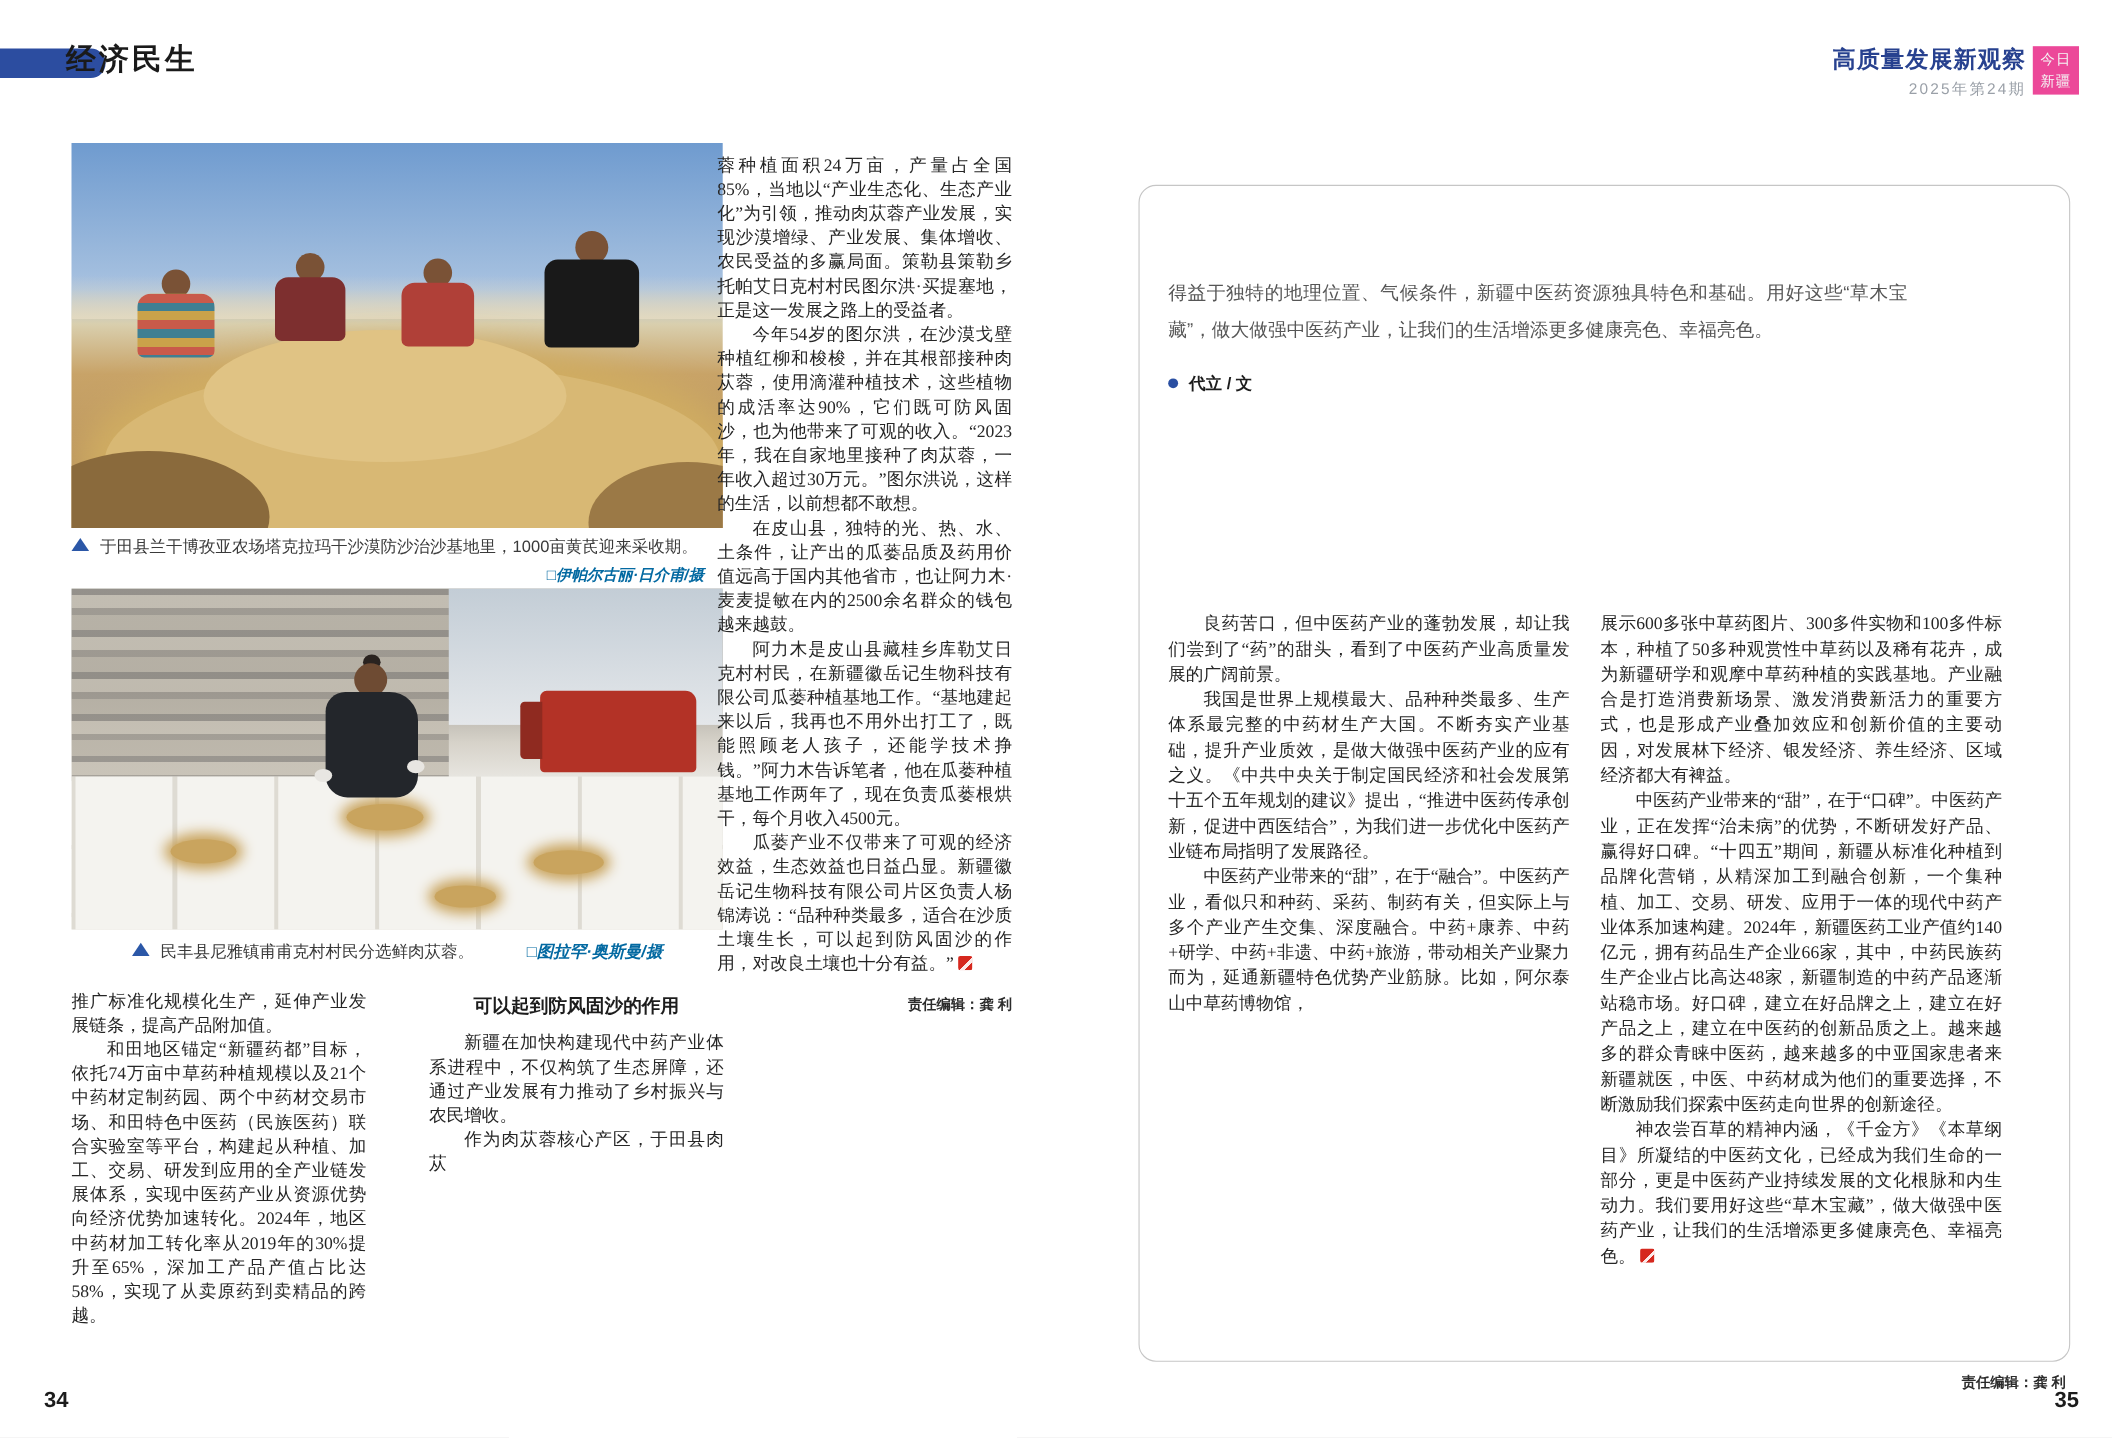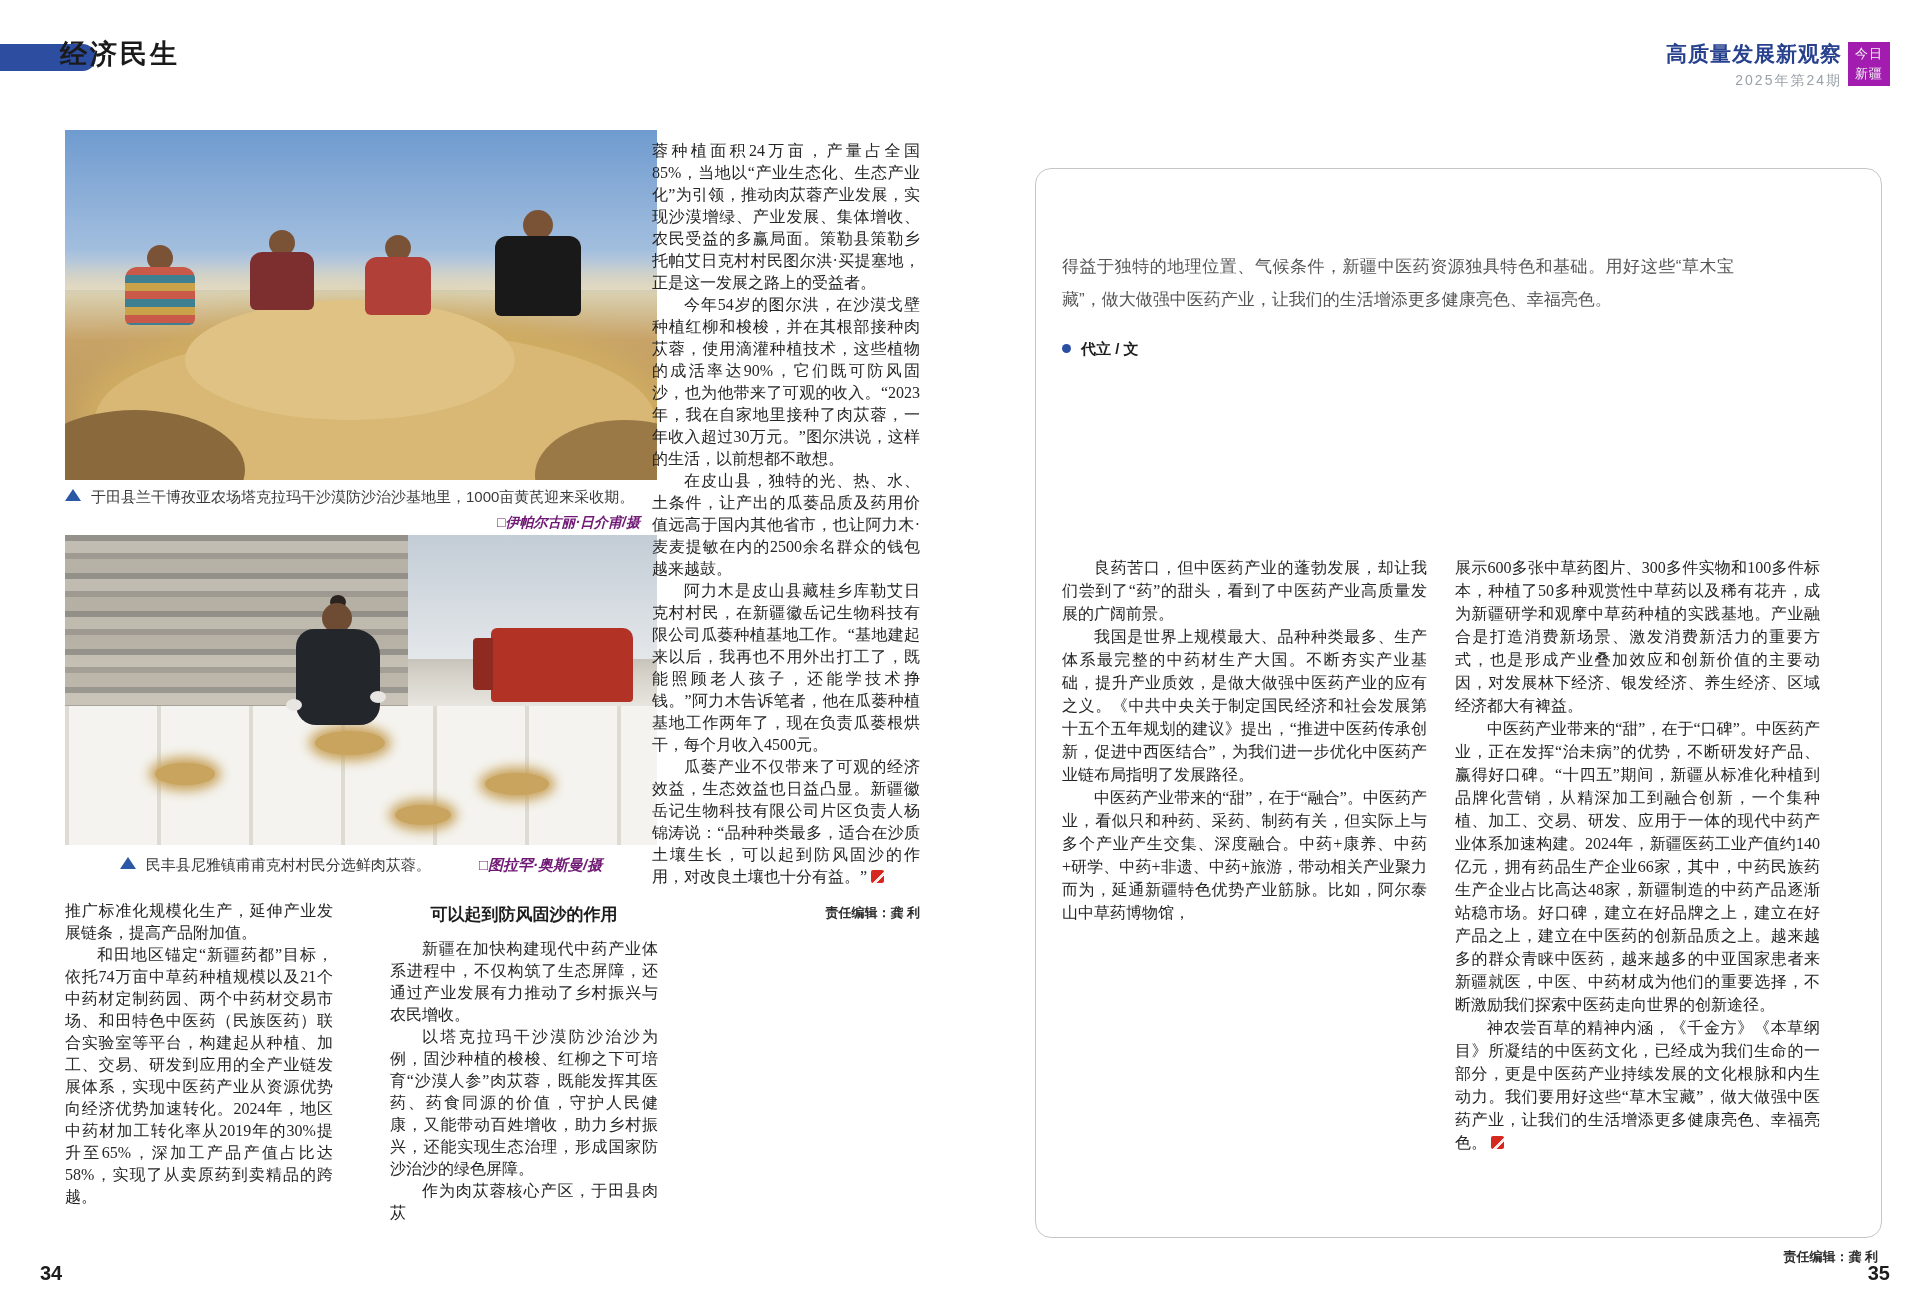--- a/index.html
+++ b/index.html
@@ -9,21 +9,21 @@
   
   .section-pill{position:absolute;left:0;top:44px;width:96px;height:27px;background:#2c4da0;
                 border-radius:0 14px 14px 0;}
   .section-title{position:absolute;left:60px;top:36px;font-size:27px;font-weight:bold;
                  letter-spacing:3px;color:#1a1a1a;font-family:"DejaVu Serif","Liberation Serif",serif;}
   .hdr-right{position:absolute;right:78px;top:40px;text-align:right;}
   .hdr-right .t1{font-size:21px;font-weight:bold;color:#27418f;letter-spacing:1px;
                  font-family:"Liberation Sans","DejaVu Sans",sans-serif;}
   .hdr-right .t2{font-size:14px;color:#9aa0a8;margin-top:4px;letter-spacing:2px;
                  font-family:"Liberation Sans","DejaVu Sans",sans-serif;text-align:right;}
-  .logo-box{position:absolute;right:30px;top:42px;width:42px;height:44px;background:#a21caf;
+  .logo-box{position:absolute;right:30px;top:42px;width:42px;height:44px;background:#ec4899;
             color:#f5f5f5;font-size:13px;line-height:20px;text-align:center;letter-spacing:1px;
             font-family:"Liberation Sans","DejaVu Sans",sans-serif;padding-top:2px;box-sizing:border-box;}
 
   
   .photo{position:absolute;left:65px;width:592px;overflow:hidden;}
   .ph1{top:130px;height:350px;background:linear-gradient(#6f9bcf 0%,#a8c2e0 38%,#d9cfae 47%,#c8a368 60%,#b5905a 100%);}
   .ph1 .haze{position:absolute;left:0;top:120px;width:100%;height:40px;background:linear-gradient(rgba(230,225,205,0),rgba(230,220,195,.8));}
   .straw{position:absolute;border-radius:50%;}
   .person{position:absolute;}
   .head{position:absolute;left:50%;top:0;transform:translateX(-50%);width:26px;height:26px;border-radius:50%;background:#7a5236;}
@@ -43,21 +43,21 @@
   .worker .bun{position:absolute;left:52px;top:-8px;width:16px;height:14px;border-radius:50%;background:#2a2320;}
   .worker .bd{position:absolute;left:18px;top:26px;width:84px;height:96px;border-radius:18px 26px 20px 20px;background:#23262b;}
   .worker .gl{position:absolute;width:16px;height:12px;border-radius:50%;background:#e8e6e2;}
 
   
   .caption{position:absolute;left:65px;width:592px;font-size:15px;color:#3a3a3a;
            font-family:"Liberation Sans","DejaVu Sans",sans-serif;}
   .cap-tri{display:inline-block;width:0;height:0;border-left:8px solid transparent;
            border-right:8px solid transparent;border-bottom:12px solid #2b57a7;margin-right:10px;
            vertical-align:1px;}
-  .credit{font-weight:bold;font-style:italic;color:#701a75;margin-left:44px;}
+  .credit{font-weight:bold;font-style:italic;color:#0369a1;margin-left:44px;}
   .cap1-credit{position:absolute;left:65px;width:575px;text-align:right;font-size:14px;}
 
   
   .col{position:absolute;text-align:justify;font-size:16px;line-height:22px;color:#262626;}
   .col p{margin:0;text-indent:2em;}
   .col p.cont{text-indent:0;}
   .lcol1{left:65px;top:900px;width:268px;height:348px;overflow:hidden;}
   .lcol2{left:390px;top:900px;width:268px;height:348px;overflow:hidden;}
   .lcol3{left:652px;top:140px;width:268px;height:1110px;overflow:hidden;}
   .col-heading{font-family:"Liberation Sans","DejaVu Sans",sans-serif;font-weight:bold;
@@ -156,21 +156,20 @@
     <span class="credit">□图拉罕·奥斯曼/摄</span>
   </div>
 
   <div class="col lcol1">
     <p class="cont">推广标准化规模化生产，延伸产业发展链条，提高产品附加值。</p>
     <p>和田地区锚定“新疆药都”目标，依托74万亩中草药种植规模以及21个中药材定制药园、两个中药材交易市场、和田特色中医药（民族医药）联合实验室等平台，构建起从种植、加工、交易、研发到应用的全产业链发展体系，实现中医药产业从资源优势向经济优势加速转化。2024年，地区中药材加工转化率从2019年的30%提升至65%，深加工产品产值占比达58%，实现了从卖原药到卖精品的跨越。</p>
   </div>
   <div class="col lcol2">
     <div class="col-heading">可以起到防风固沙的作用</div>
     <p>新疆在加快构建现代中药产业体系进程中，不仅构筑了生态屏障，还通过产业发展有力推动了乡村振兴与农民增收。</p>
-    <p>以塔克拉玛干沙漠防沙治沙为例，固沙种植的梭梭、红柳之下可培育“沙漠人参”肉苁蓉，既能发挥其医药、药食同源的价值，守护人民健康，又能带动百姓增收，助力乡村振兴，还能实现生态治理，形成国家防沙治沙的绿色屏障。</p>
     <p>作为肉苁蓉核心产区，于田县肉苁</p>
   </div>
   <div class="col lcol3">
     <p class="cont">蓉种植面积24万亩，产量占全国85%，当地以“产业生态化、生态产业化”为引领，推动肉苁蓉产业发展，实现沙漠增绿、产业发展、集体增收、农民受益的多赢局面。策勒县策勒乡托帕艾日克村村民图尔洪·买提塞地，正是这一发展之路上的受益者。</p>
     <p>今年54岁的图尔洪，在沙漠戈壁种植红柳和梭梭，并在其根部接种肉苁蓉，使用滴灌种植技术，这些植物的成活率达90%，它们既可防风固沙，也为他带来了可观的收入。“2023年，我在自家地里接种了肉苁蓉，一年收入超过30万元。”图尔洪说，这样的生活，以前想都不敢想。</p>
     <p>在皮山县，独特的光、热、水、土条件，让产出的瓜蒌品质及药用价值远高于国内其他省市，也让阿力木·麦麦提敏在内的2500余名群众的钱包越来越鼓。</p>
     <p>阿力木是皮山县藏桂乡库勒艾日克村村民，在新疆徽岳记生物科技有限公司瓜蒌种植基地工作。“基地建起来以后，我再也不用外出打工了，既能照顾老人孩子，还能学技术挣钱。”阿力木告诉笔者，他在瓜蒌种植基地工作两年了，现在负责瓜蒌根烘干，每个月收入4500元。</p>
     <p><span>瓜蒌产业不仅带来了可观的经济效益，生态效益也日益凸显。新疆徽岳记生物科技有限公司片区负责人杨锦涛说：“品种种类最多，适合在沙质土壤生长，可以起到防风固沙的作用，对改良土壤也十分有益。”</span><span class="endmark"></span></p>
     <div class="editor-line">责任编辑：龚  利</div>
   </div>

